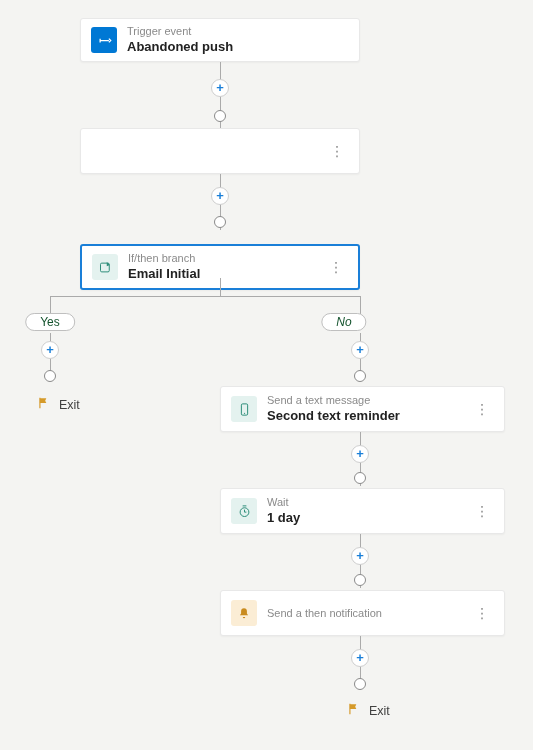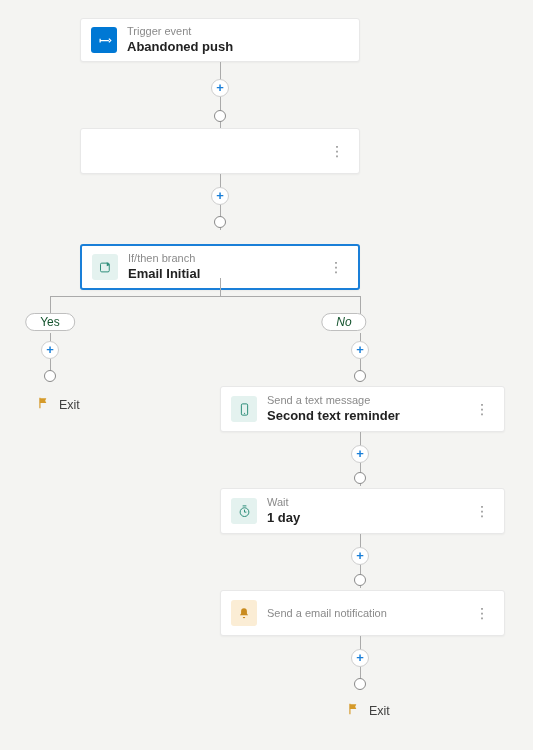--- a/index.html
+++ b/index.html
@@ -210,21 +210,21 @@
   <div class="add-btn" style="left:360px; top:556px;">+</div>
   <div class="hollow-dot" style="left:360px; top:580px;"></div>
 
   <div class="card" style="left:220px; top:590px; width:285px; height:46px;">
     <div class="icon-box amber">
       <svg width="14" height="14">
           <use href="#sym-push"></use>
         </svg>
     </div>
     <div class="card-text">
-      <span class="type-label">Send a email notification</span>
+      <span class="type-label">Send a then notification</span>
     </div>
     <div class="menu-dots">⋮</div>
   </div>
 
   <div class="vline" style="left:360px; top:636px; height:54px;"></div>
   <div class="add-btn" style="left:360px; top:658px;">+</div>
   <div class="hollow-dot" style="left:360px; top:684px;"></div>
   <div class="exit" style="left:347px; top:702px;">
     <span class="flag"><svg width="14" height="14">
           <use href="#sym-flag"></use>

